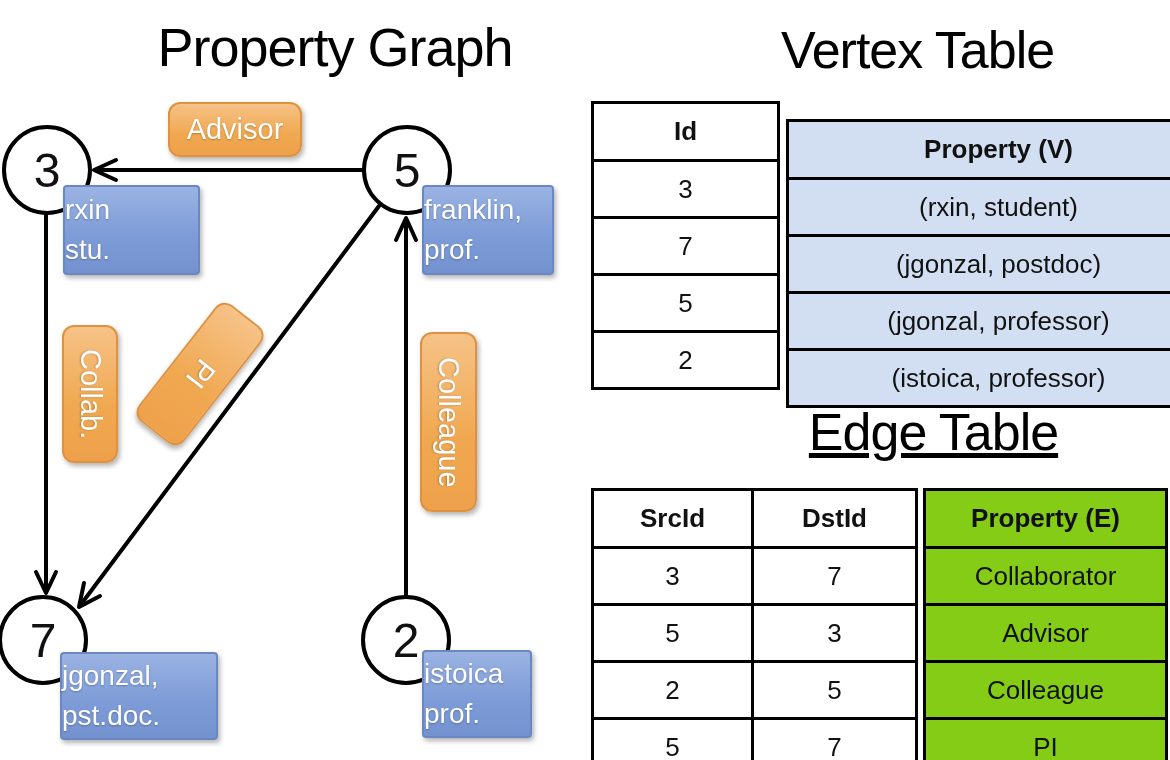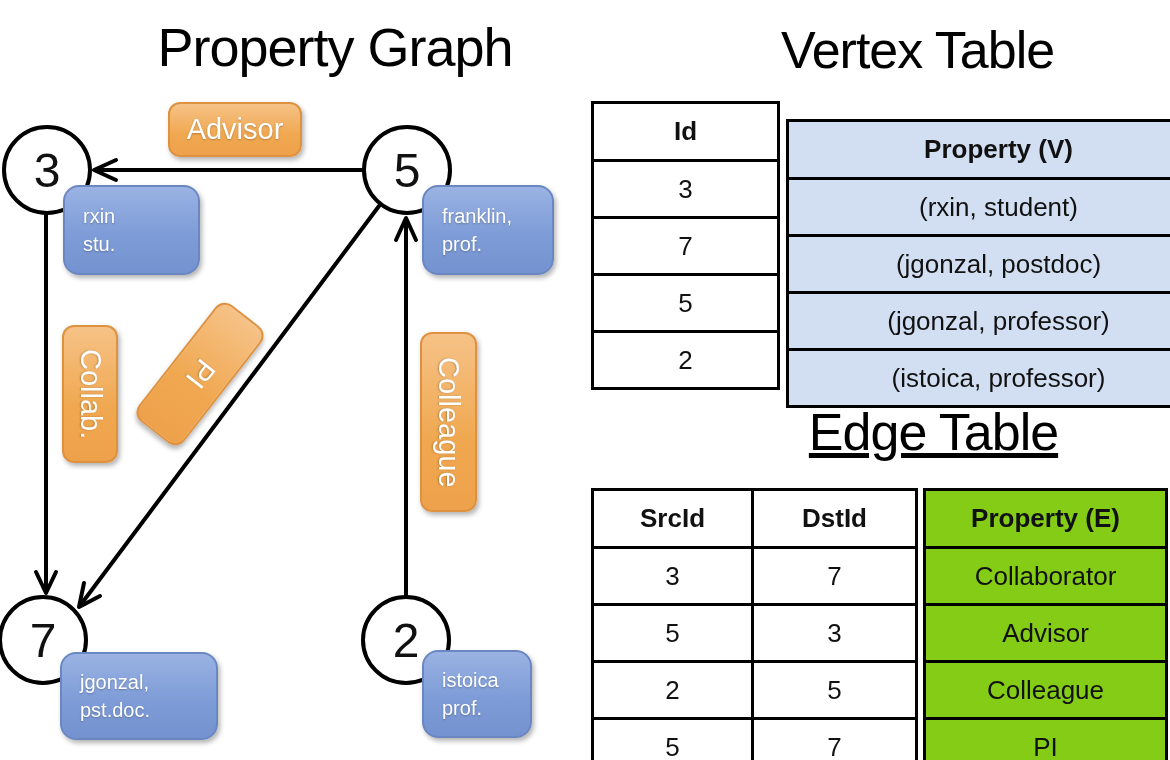--- a/index.html
+++ b/index.html
@@ -10,27 +10,27 @@
   .title.pg{left:0;top:16px;width:580px;font-size:54px;}
   .title.vt{left:585px;top:20px;width:575px;font-size:52px;}
   .title.et{left:601px;top:402px;width:575px;font-size:52px;text-decoration:underline;}
 
   svg.edges{position:absolute;left:0;top:0;}
 
   .node{position:absolute;width:90px;height:90px;border:4px solid #000;border-radius:50%;
         background:#fff;box-sizing:border-box;display:flex;align-items:center;justify-content:center;
         font-size:48px;color:#111;}
 
-  .vprop{position:absolute;border-radius:16px;
+  .vprop{position:absolute;border-radius:4px;
          background:linear-gradient(180deg,#9AB3E3 0%,#7E9CD7 55%,#7492CF 100%);
          border:2px solid #6A87C2;box-sizing:border-box;
          box-shadow:2px 3px 5px rgba(0,0,0,.30);
-         color:#fff;font-size:20px;line-height:1.42;
+         color:#fff;font-size:28px;line-height:1.42;
          display:flex;flex-direction:column;justify-content:center;
-         padding-left:18px;text-shadow:0 1px 2px rgba(0,0,0,.25);}
+         text-shadow:0 1px 2px rgba(0,0,0,.25);}
 
   .epill{position:absolute;border-radius:12px;
          background:linear-gradient(180deg,#F6C287 0%,#F0A850 60%,#EEA14B 100%);
          border:2px solid #DE9240;box-sizing:border-box;
          box-shadow:2px 3px 5px rgba(0,0,0,.30);
          color:#fff;font-size:29px;display:flex;align-items:center;justify-content:center;
          text-shadow:0 1px 2px rgba(0,0,0,.25);white-space:nowrap;}
   .epill.vert{writing-mode:vertical-lr;}
   .epill.rot{transform:rotate(38deg);}
 

